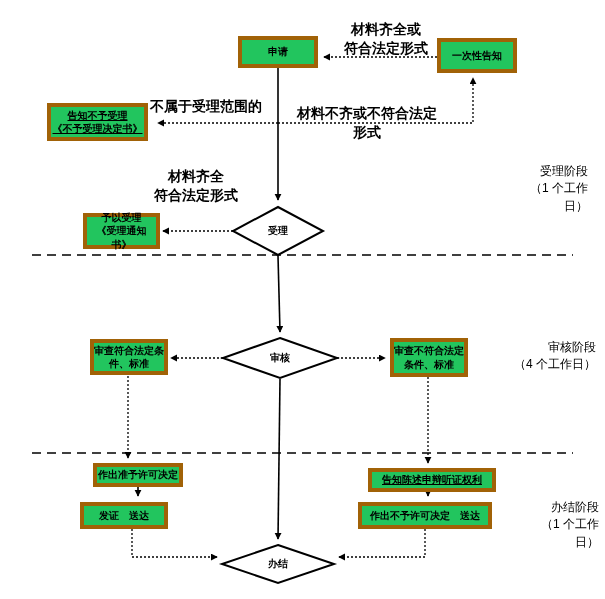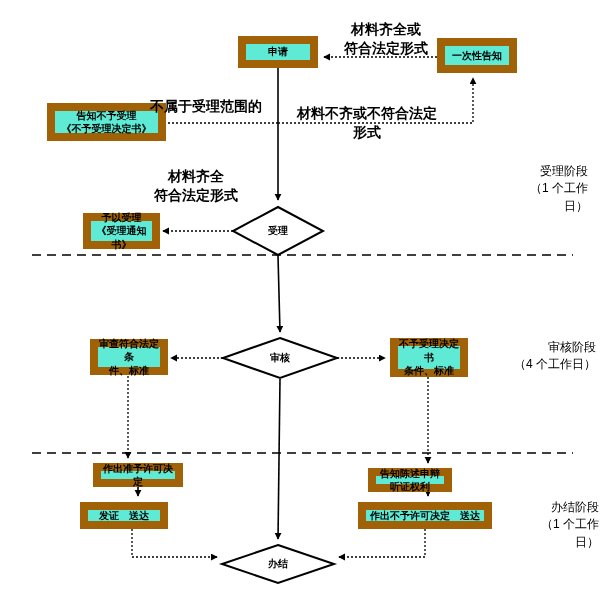--- a/index.html
+++ b/index.html
@@ -8,22 +8,22 @@
     width:605px;height:599px;
     background:#ffffff;
     font-family:"Liberation Sans","DejaVu Sans",sans-serif;
     color:#000;
     overflow:hidden;
   }
   #lines{position:absolute;left:0;top:0;width:605px;height:599px;}
   .node{
     position:absolute;
     box-sizing:border-box;
-    border:8px solid #a16207;
-    background:#5eead4;
+    border:4px solid #a16207;
+    background:#22c55e;
     display:flex;align-items:center;justify-content:center;
     text-align:center;
     font-size:10px;
     font-weight:700;
     line-height:1.35;
     white-space:pre-line;
   }
   .diamond-label{
     position:absolute;
     display:flex;align-items:center;justify-content:center;
@@ -90,37 +90,37 @@
       <polygon points="278,207 323,231 278,255 233,231"></polygon>
       <polygon points="280,338 337,358 280,378 223,358"></polygon>
       <polygon points="278,545 334,564 278,583 222,564"></polygon>
     </g>
   </svg>
 
   <div class="node" style="left:238px;top:36px;width:80px;height:32px;">申请</div>
 
   <div class="node" style="left:437px;top:38px;width:80px;height:35px;">一次性告知</div>
 
-  <div class="node" style="left:47px;top:103px;width:119px;height:38px;">告知不予受理
+  <div class="node" style="left:47px;top:103px;width:101px;height:38px;text-decoration:underline;">告知不予受理
 《不予受理决定书》</div>
 
   <div class="node" style="left:83px;top:213px;width:77px;height:36px;">予以受理
 《受理通知书》</div>
 
   <div class="node" style="left:90px;top:339px;width:78px;height:36px;">审查符合法定条
 件、标准</div>
 
-  <div class="node" style="left:390px;top:338px;width:78px;height:39px;">不予受理决定书
+  <div class="node" style="left:390px;top:338px;width:78px;height:39px;">审查不符合法定
 条件、标准</div>
 
   <div class="node" style="left:93px;top:463px;width:90px;height:24px;">作出准予许可决定</div>
 
   <div class="node" style="left:80px;top:502px;width:88px;height:27px;">发证　送达</div>
 
-  <div class="node" style="left:368px;top:468px;width:84px;height:24px;">告知陈述申辩听证权利</div>
+  <div class="node" style="left:368px;top:468px;width:128px;height:24px;text-decoration:underline;">告知陈述申辩听证权利</div>
 
   <div class="node" style="left:358px;top:502px;width:134px;height:27px;">作出不予许可决定　送达</div>
 
   <div class="diamond-label" style="left:248px;top:222px;width:60px;height:18px;">受理</div>
   <div class="diamond-label" style="left:250px;top:349px;width:60px;height:18px;">审核</div>
   <div class="diamond-label" style="left:248px;top:555px;width:60px;height:18px;">办结</div>
 
   <div class="edge-label" style="left:338px;top:20px;width:96px;">材料齐全或
 符合法定形式</div>
   <div class="edge-label" style="left:148px;top:97px;width:116px;">不属于受理范围的</div>

